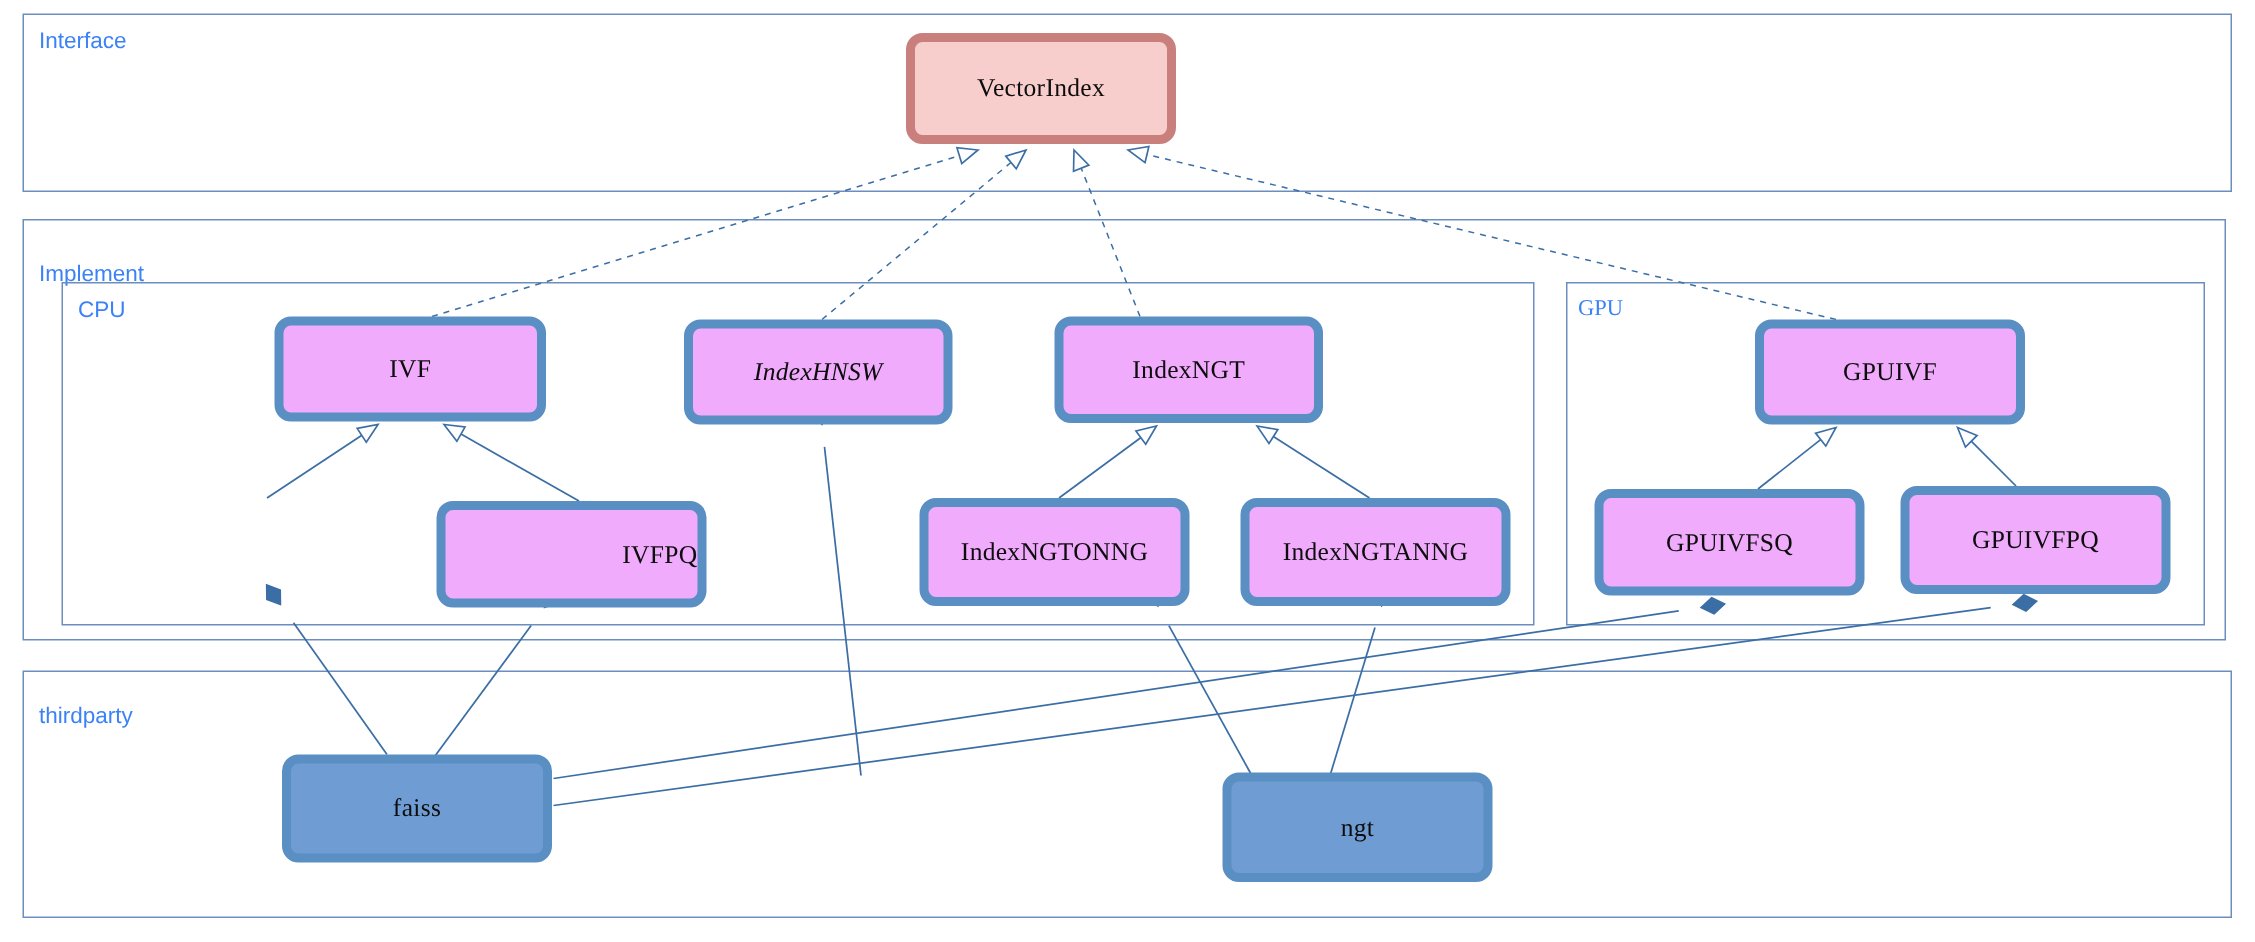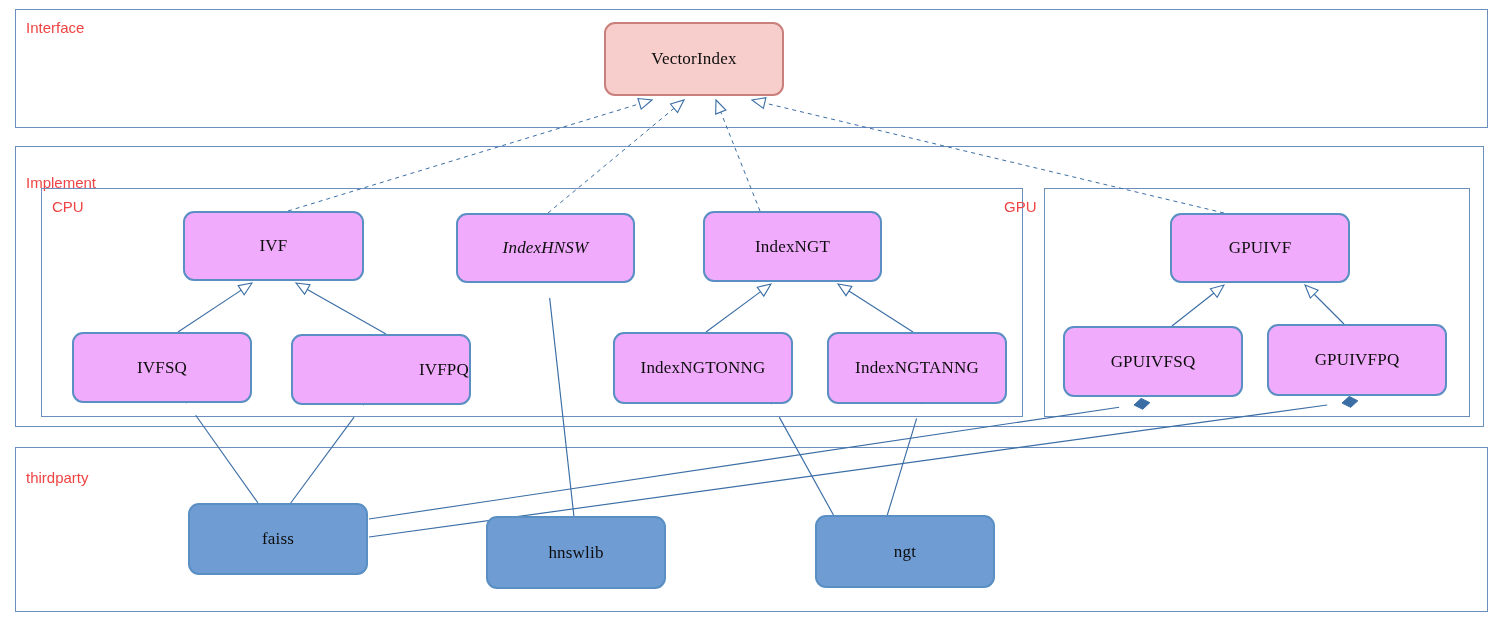--- a/index.html
+++ b/index.html
@@ -28,21 +28,21 @@
   .group-box {
     position: absolute;
     border: 1px solid #6c8ebf;
     background: transparent;
     box-sizing: border-box;
   }
   .group-label {
     position: absolute;
     font-family: "Liberation Sans", sans-serif;
     font-size: 15px;
-    color: #ef4444;
+    color: #3b82f6;
     white-space: nowrap;
     line-height: 1;
   }
   .group-label.spell {
     text-decoration-color: #000000;
     margin-top: 12px;
   }
   .spellwrap {
     position: relative;
     display: inline-block;
@@ -52,21 +52,21 @@
     left: 0;
     right: 0;
     bottom: -5px;
     height: 5px;
     overflow: hidden;
   }
   .node {
     position: absolute;
     box-sizing: border-box;
     border-radius: 11px;
-    border: 2px solid #0f766e;
+    border: 6px solid #0f766e;
     display: flex;
     align-items: center;
     justify-content: center;
     font-family: "Liberation Serif", serif;
     font-size: 17px;
     color: #0d0d0d;
     text-align: center;
     letter-spacing: 0.2px;
   }
   .node.iface {
@@ -90,21 +90,21 @@
   <div class="group-box" id="grp-interface" style="left: 15px; top: 9px; width: 1473px; height: 119px;"></div>
   <div class="group-label" id="lbl-interface" style="left: 26px; top: 20px;">Interface</div>
 
   <div class="group-box" id="grp-implement" style="left: 15px; top: 146px; width: 1469px; height: 281px;"></div>
   <div class="group-label" id="lbl-implement" style="left: 26px; top: 175px;">Implement</div>
 
   <div class="group-box" id="grp-cpu" style="left: 41px; top: 188px; width: 982px; height: 229px;"></div>
   <div class="group-label" id="lbl-cpu" style="left: 52px; top: 199px;">CPU</div>
 
   <div class="group-box" id="grp-gpu" style="left: 1044px; top: 188px; width: 426px; height: 229px;"></div>
-  <div class="group-label" id="lbl-gpu" style="left: 1004px; top: 199px;">GPU</div>
+  <div class="group-label" id="lbl-gpu" style="left: 1052px; top: 199px; font-family: Liberation Serif, serif;">GPU</div>
 
   <div class="group-box" id="grp-thirdparty" style="left: 15px; top: 447px; width: 1473px; height: 165px;"></div>
   <div class="group-label spell" id="lbl-thirdparty" style="left: 26px; top: 458px;">
     <span class="spellwrap">
       <span id="lbl-thirdparty-text">thirdparty</span>
       <span class="squiggle">
         
       </span>
     </span>
   </div>
@@ -151,23 +151,20 @@
     </div>
     <div class="node cpu" style="left: 183px; top: 211px; width: 181px; height: 70px;">
       <span>IVF</span>
     </div>
     <div class="node cpu" style="left: 456px; top: 213px; width: 179px; height: 70px; font-style: italic;">
       <span>IndexHNSW</span>
     </div>
     <div class="node cpu" style="left: 703px; top: 211px; width: 179px; height: 71px;">
       <span>IndexNGT</span>
     </div>
-    <div class="node cpu" style="left: 72px; top: 332px; width: 180px; height: 71px;">
-      <span>IVFSQ</span>
-    </div>
     <div class="node cpu" style="left: 291px; top: 334px; width: 180px; height: 71px; justify-content: flex-end;">
       <span>IVFPQ</span>
     </div>
     <div class="node cpu" style="left: 613px; top: 332px; width: 180px; height: 72px;">
       <span>IndexNGTONNG</span>
     </div>
     <div class="node cpu" style="left: 827px; top: 332px; width: 180px; height: 72px;">
       <span>IndexNGTANNG</span>
     </div>
     <div class="node gpu" style="left: 1170px; top: 213px; width: 180px; height: 70px;">
@@ -175,19 +172,16 @@
     </div>
     <div class="node gpu" style="left: 1063px; top: 326px; width: 180px; height: 71px;">
       <span>GPUIVFSQ</span>
     </div>
     <div class="node gpu" style="left: 1267px; top: 324px; width: 180px; height: 72px;">
       <span>GPUIVFPQ</span>
     </div>
     <div class="node third" style="left: 188px; top: 503px; width: 180px; height: 72px;">
       <span>faiss</span>
     </div>
-    <div class="node third" style="left: 486px; top: 516px; width: 180px; height: 73px;">
-      <span>hnswlib</span>
-    </div>
     <div class="node third" style="left: 772px; top: 515px; width: 180px; height: 73px; margin-left: 43px;">
       <span>ngt</span>
     </div>
   </div>
 
 </body></html>

